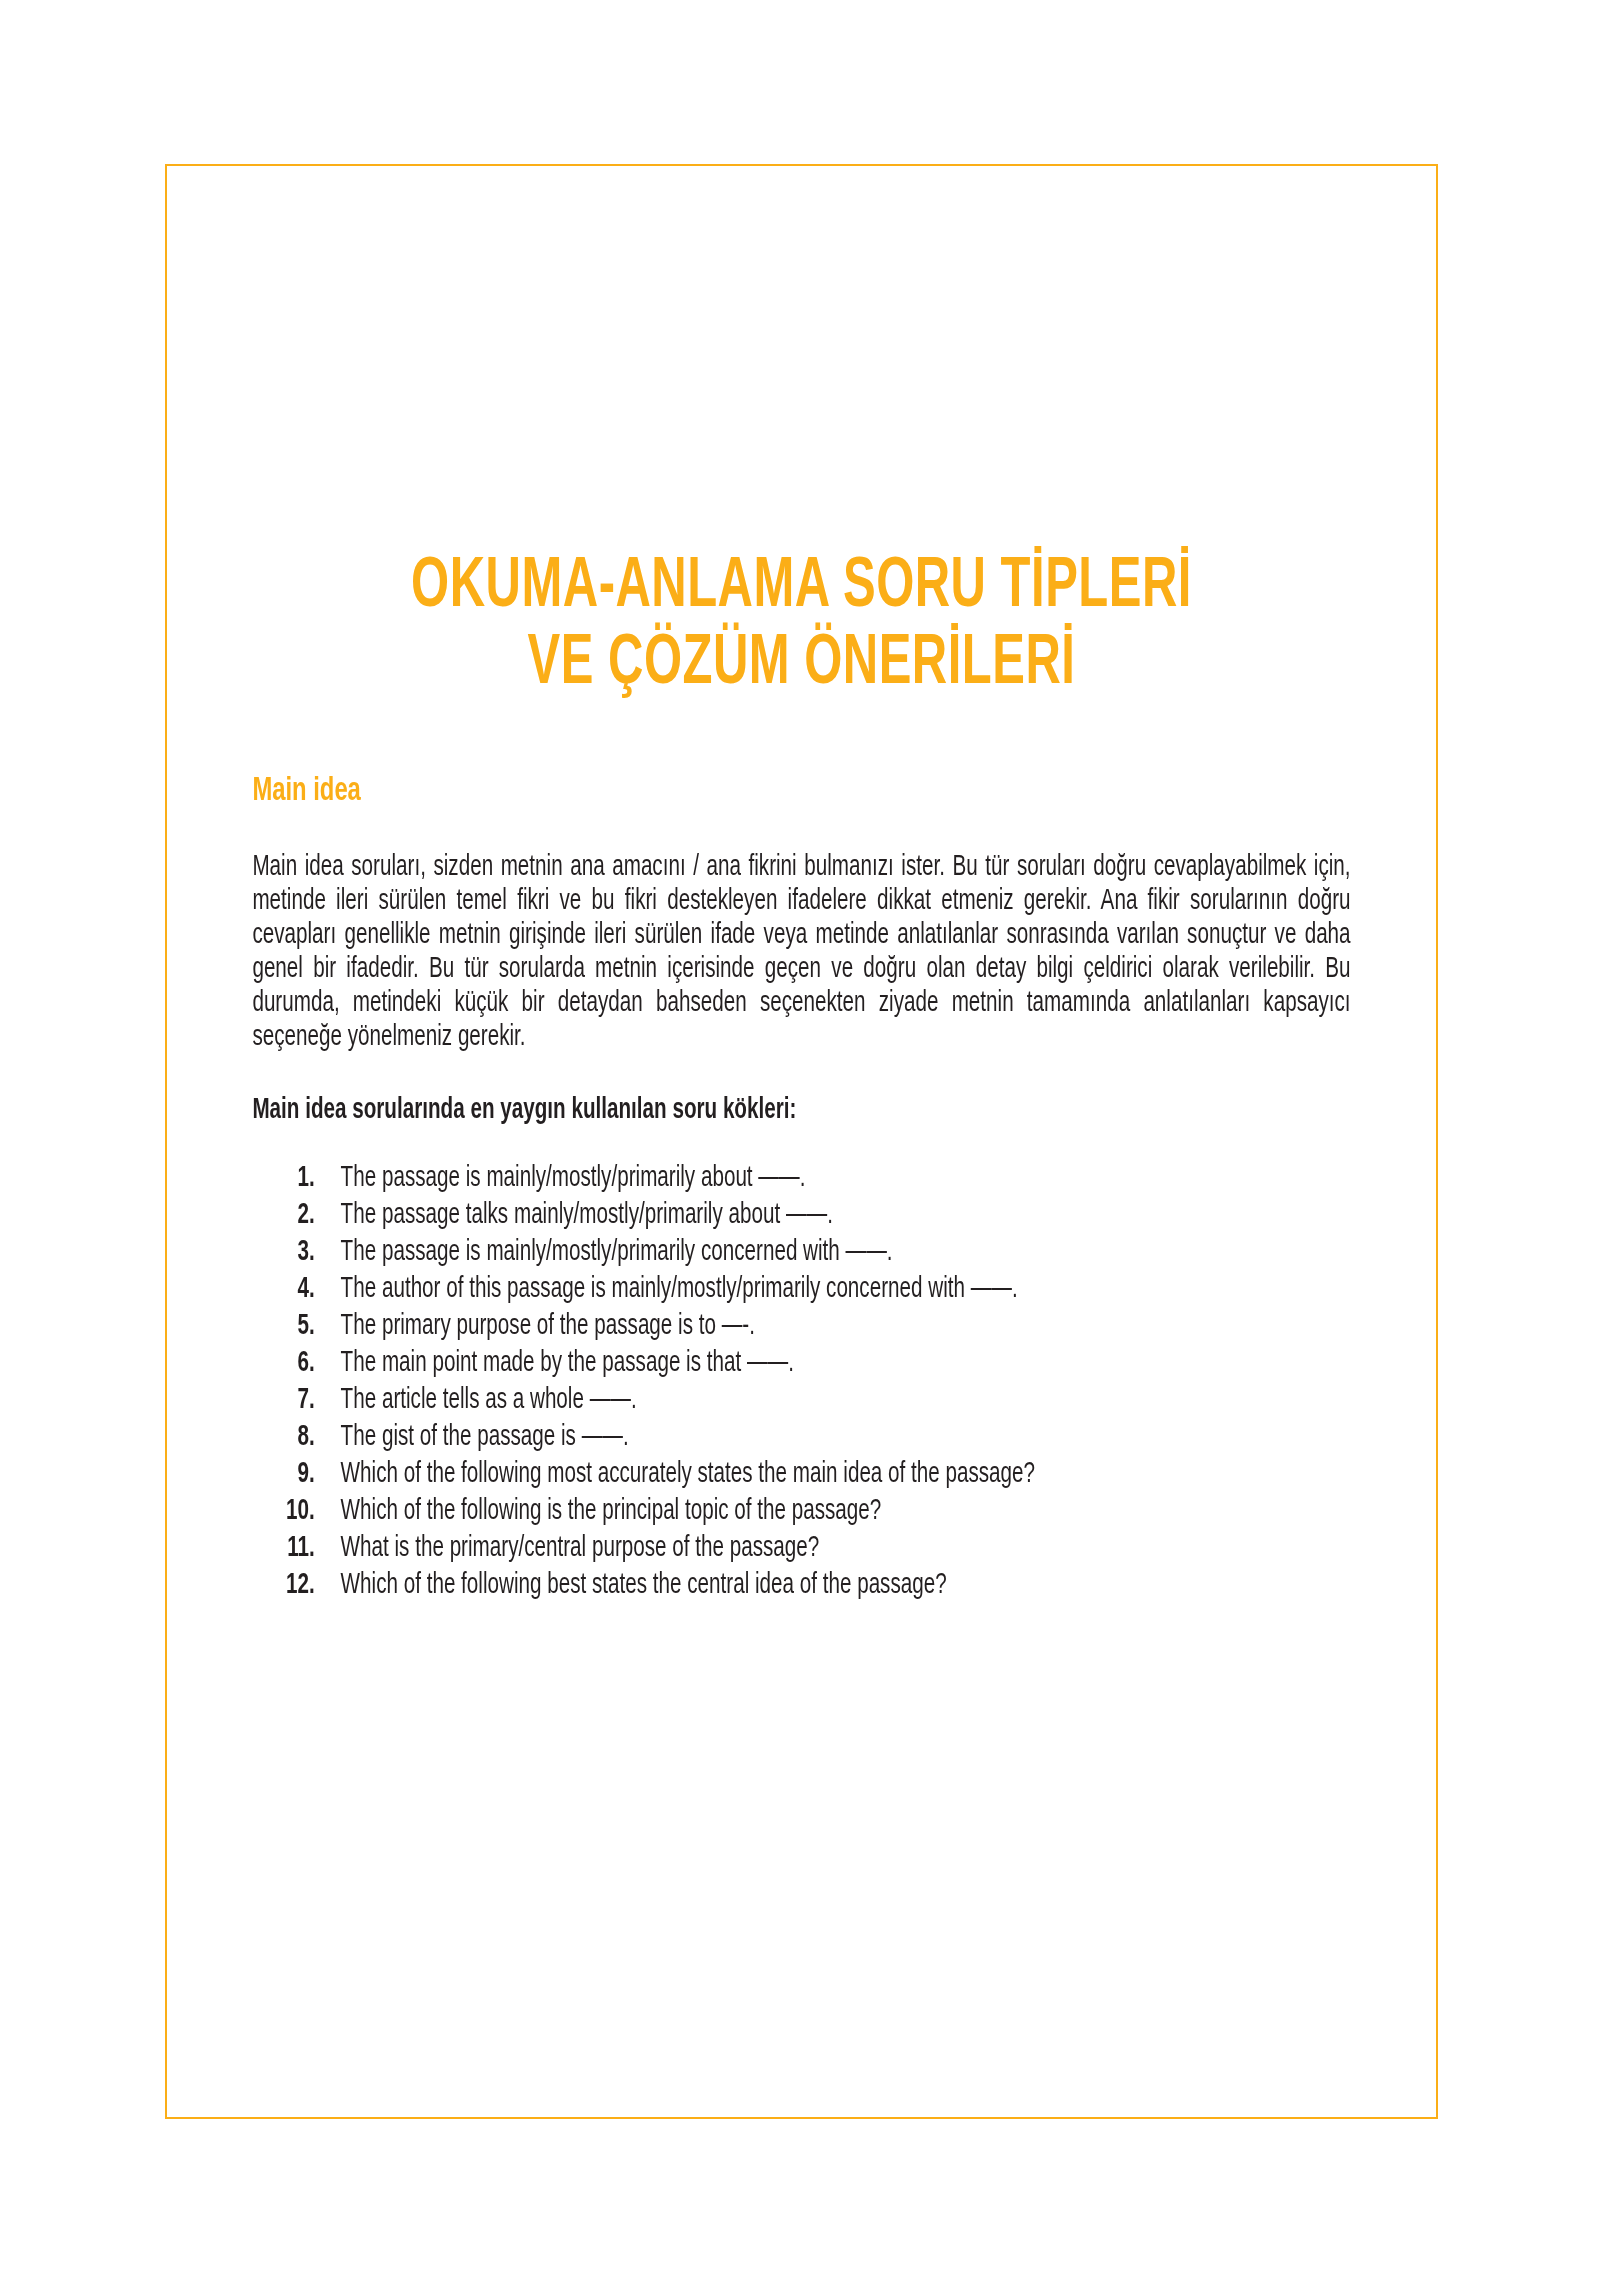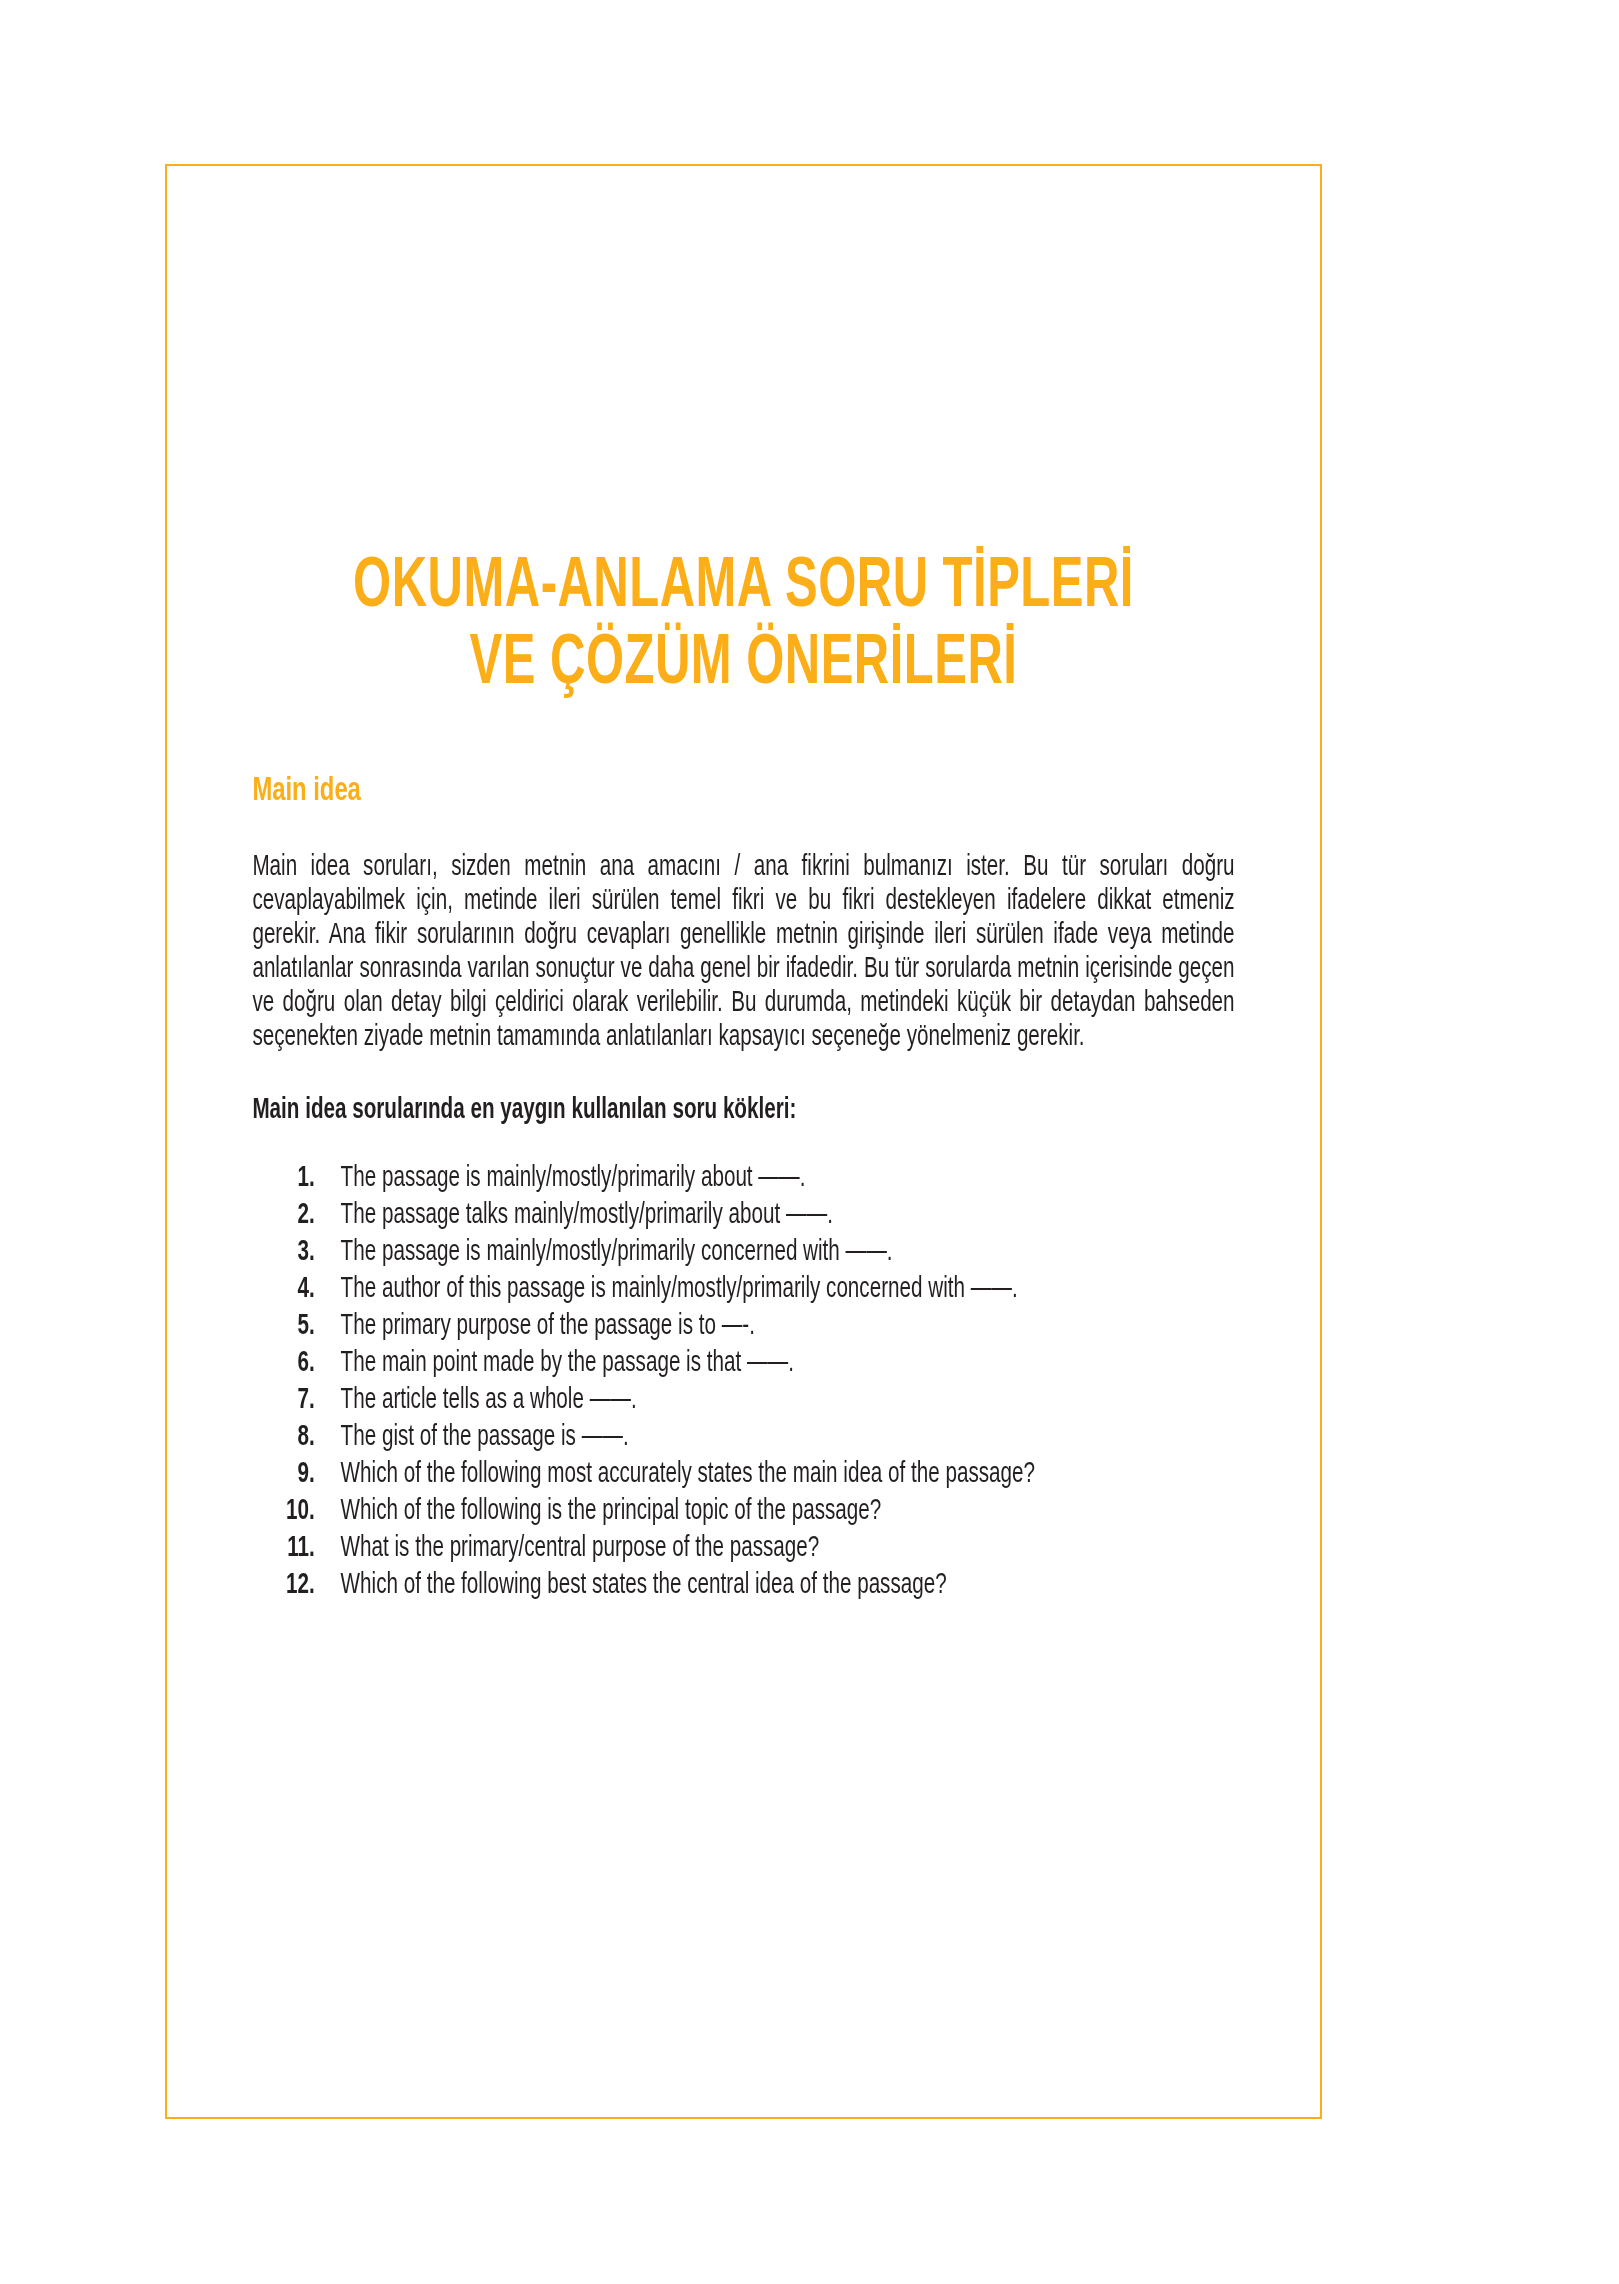--- a/index.html
+++ b/index.html
@@ -11,21 +11,21 @@
     width: 1619px;
     height: 2284px;
     position: relative;
     font-family: "Liberation Sans", sans-serif;
     color: #231F20;
   }
   .frame {
     position: absolute;
     left: 165px;
     top: 164px;
-    width: 1157px;
+    width: 1273px;
     height: 1955px;
     border: 2.8px solid #FBAE17;
     box-sizing: border-box;
     background: #ffffff;
     overflow: hidden;
   }
   
   .condensed {
     width: 142.857%;
     transform: scaleX(0.70);

